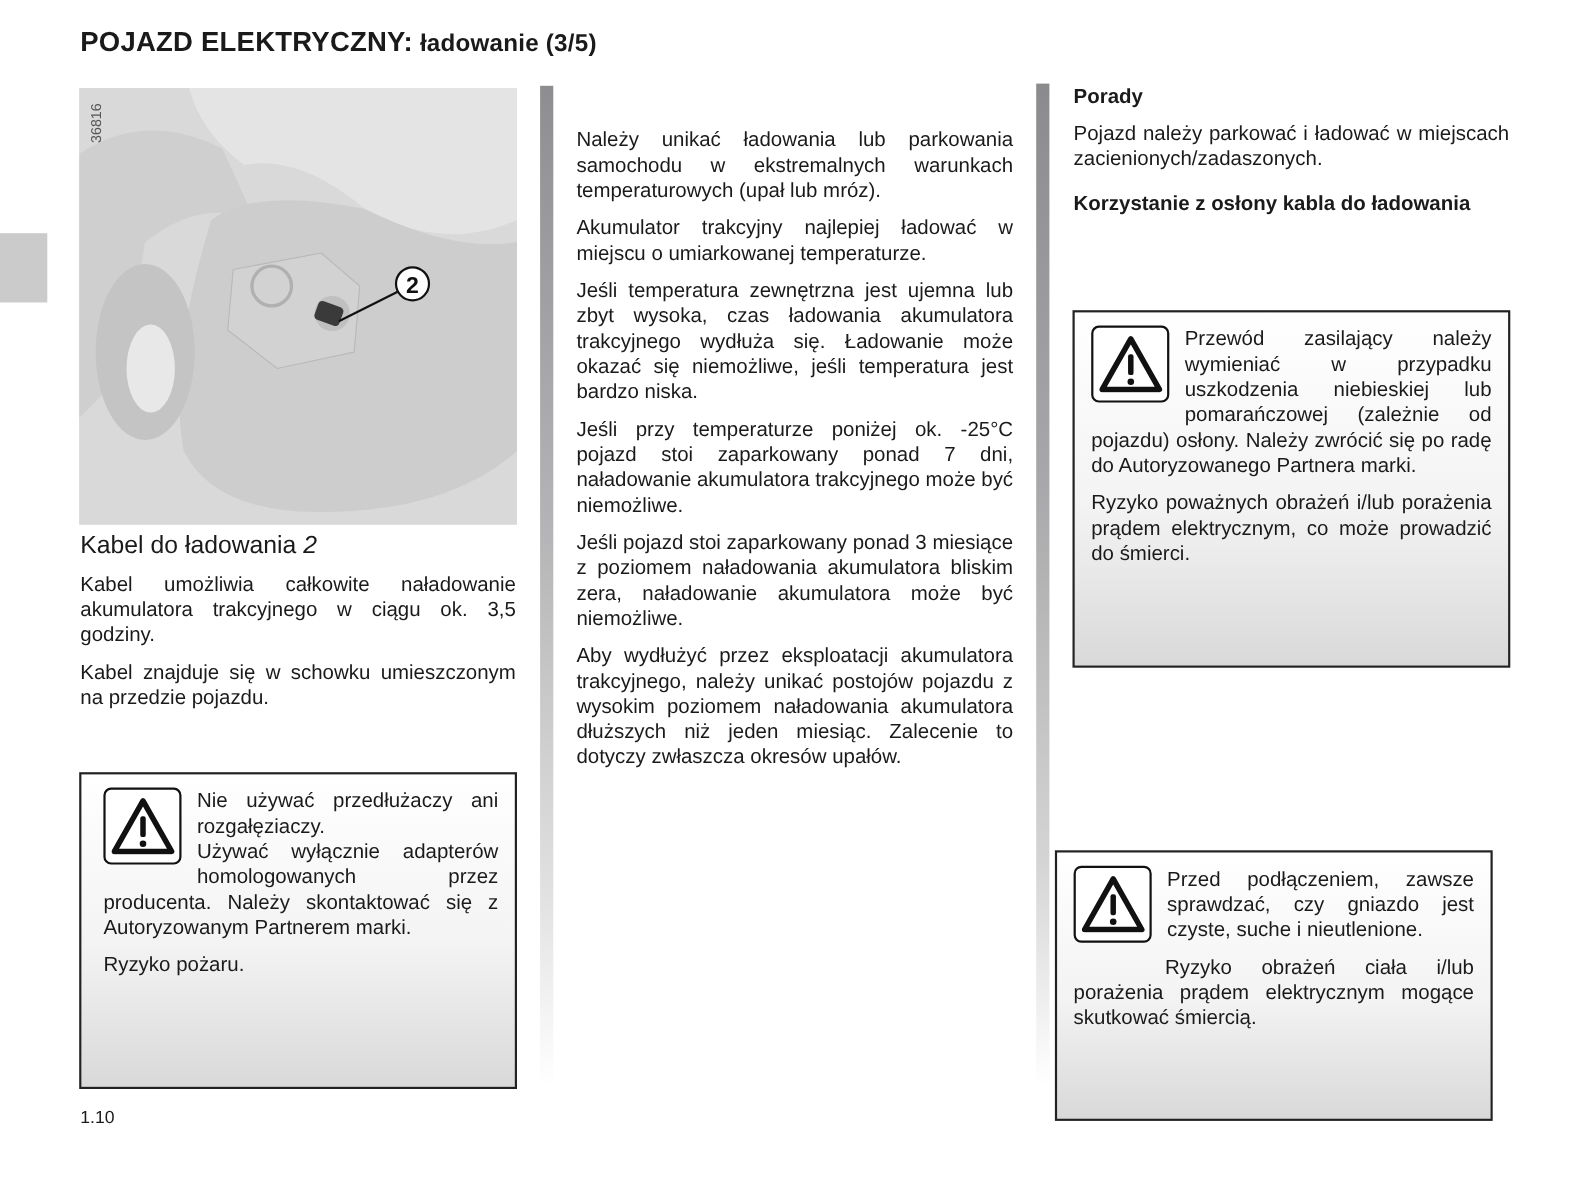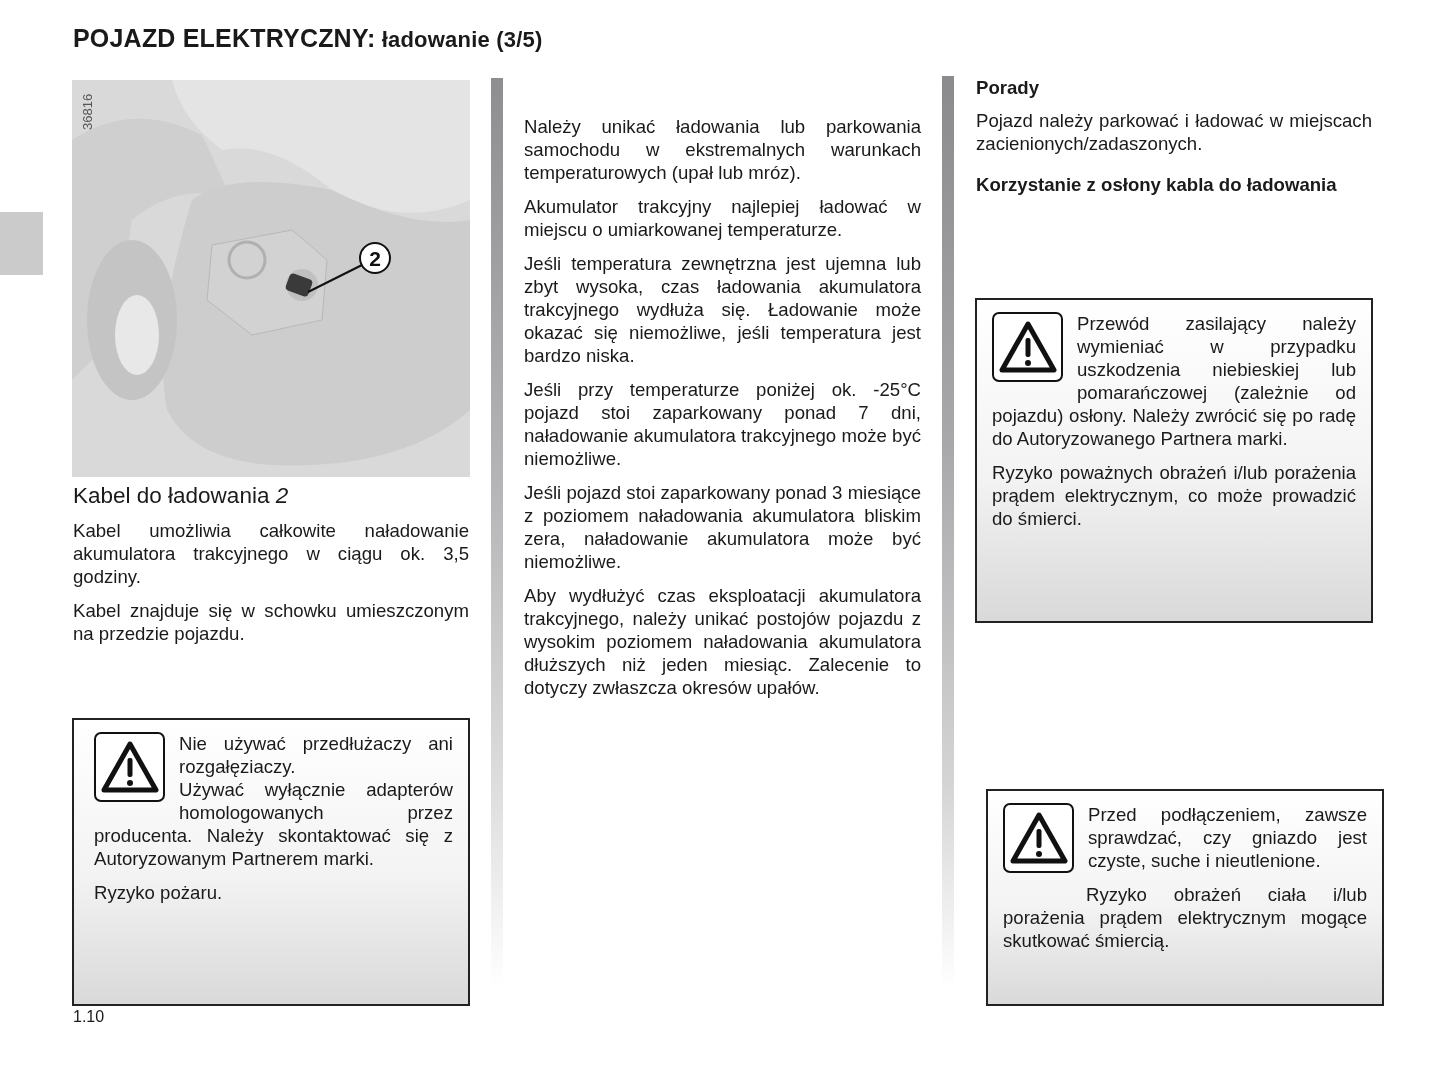--- a/index.html
+++ b/index.html
@@ -16,26 +16,26 @@
   .col { position:absolute; font-size:18.6px; line-height:23px; }
   .col p { margin:0 0 11px 0; text-align:justify; hyphens:none; }
   .col1 { left:73px; top:480px; width:396px; }
   .col2 { left:524px; top:76px; width:397px;margin-top:39px; }
   .col3 { left:976px; top:76px; width:396px; }
   h2.section { font-size:22.5px; font-weight:normal; margin:4px 0 12px 0; }
   h2.section .num { font-style:italic; }
   h3.sub { font-size:18.6px; font-weight:bold; margin:0 0 10px 0; }
   .warn { position:absolute; border:2px solid #222; box-sizing:border-box;
           background:linear-gradient(to bottom,#ffffff 0%,#f3f3f3 55%,#d9d9d9 100%);
-          padding:12px 15px 10px 15px; font-size:18.6px; line-height:23px;margin-top:16px; }
+          padding:12px 15px 10px 15px; font-size:18.6px; line-height:23px; }
   .warn p { margin:0 0 11px 0; text-align:justify; }
   .warn .icon { float:left; width:71px; height:70px; margin:0 14px 4px 0; border:2.5px solid #111; border-radius:7px; box-sizing:border-box; background:#fff; display:flex; align-items:center; justify-content:center; }
   .warn1 { left:72px; top:702px; width:398px; height:288px;padding-left:20px; }
   .warn2 { left:975px; top:282px; width:398px; height:325px; }
-  .warn3 { left:986px; top:773px; width:398px; height:217px; }
+  .warn3 { left:959px; top:773px; width:398px; height:246px; }
   .indent { text-indent:83px; }
   .page-num { position:absolute; left:73px; top:1008px; font-size:16px; }
 </style>
 </head>
 <body>
 
 <div class="page-title">
   <span>POJAZD ELEKTRYCZNY:</span><span class="sub"> ładowanie (3/5)</span>
 </div>
 
@@ -81,21 +81,21 @@
   <p>Używać wyłącznie adapterów homologowanych przez producenta. Należy skontaktować się z Autoryzowanym Partnerem marki.</p>
   <p>Ryzyko pożaru.</p>
 </div>
 
 <div class="col col2">
   <p>Należy unikać ładowania lub parkowania samochodu w ekstremalnych warunkach temperaturowych (upał lub mróz).</p>
   <p>Akumulator trakcyjny najlepiej ładować w miejscu o umiarkowanej temperaturze.</p>
   <p>Jeśli temperatura zewnętrzna jest ujemna lub zbyt wysoka, czas ładowania akumulatora trakcyjnego wydłuża się. Ładowanie może okazać się niemożliwe, jeśli temperatura jest bardzo niska.</p>
   <p>Jeśli przy temperaturze poniżej ok. -25°C pojazd stoi zaparkowany ponad 7 dni, naładowanie akumulatora trakcyjnego może być niemożliwe.</p>
   <p>Jeśli pojazd stoi zaparkowany ponad 3 miesiące z poziomem naładowania akumulatora bliskim zera, naładowanie akumulatora może być niemożliwe.</p>
-  <p>Aby wydłużyć czas eksploatacji akumulatora trakcyjnego, należy unikać postojów pojazdu z wysokim poziomem naładowania akumulatora dłuższych niż jeden miesiąc. Zalecenie to dotyczy zwłaszcza okresów upałów.</p>
+  <p>Aby wydłużyć przez eksploatacji akumulatora trakcyjnego, należy unikać postojów pojazdu z wysokim poziomem naładowania akumulatora dłuższych niż jeden miesiąc. Zalecenie to dotyczy zwłaszcza okresów upałów.</p>
 </div>
 
 <div class="col col3">
   <h3 class="sub">Porady</h3>
   <p>Pojazd należy parkować i ładować w miejscach zacienionych/zadaszonych.</p>
   <h3 class="sub" style="margin-top:18px">Korzystanie z osłony kabla do ładowania</h3>
 </div>
 
 <div class="warn warn2">
   <div class="icon">

